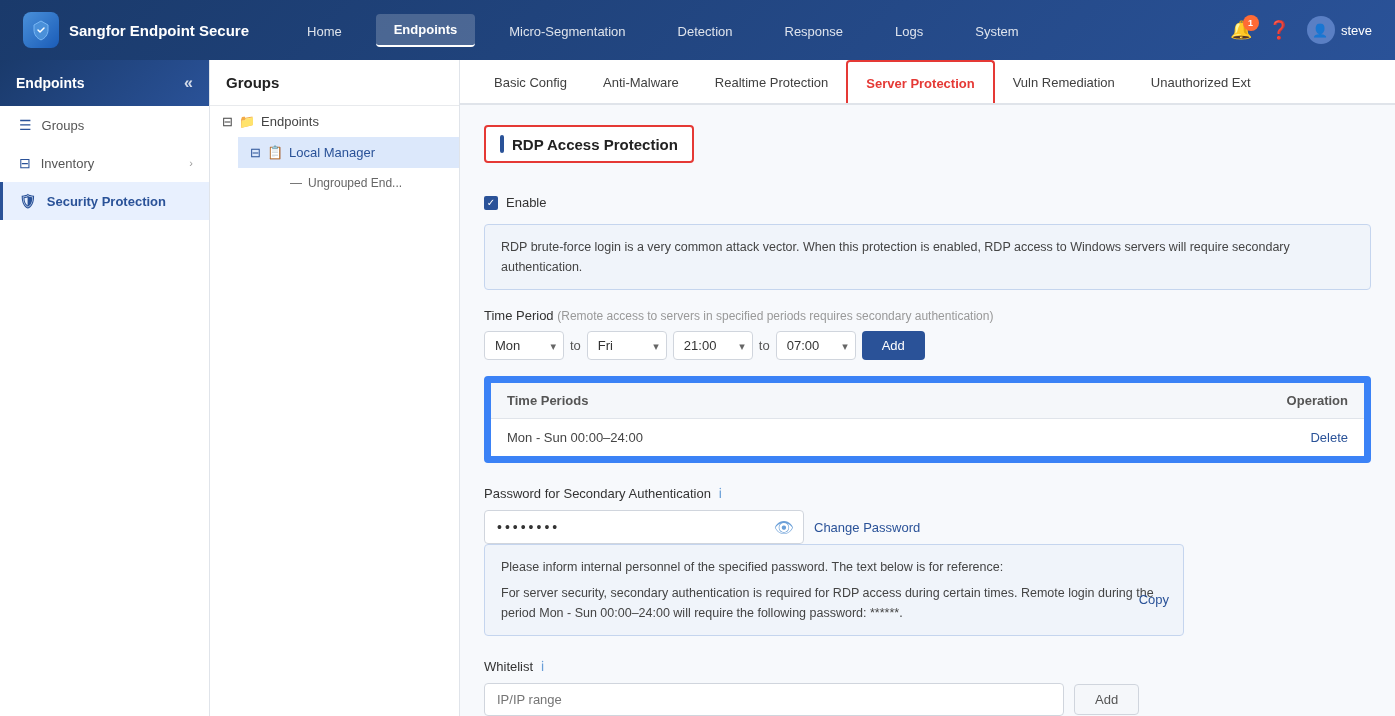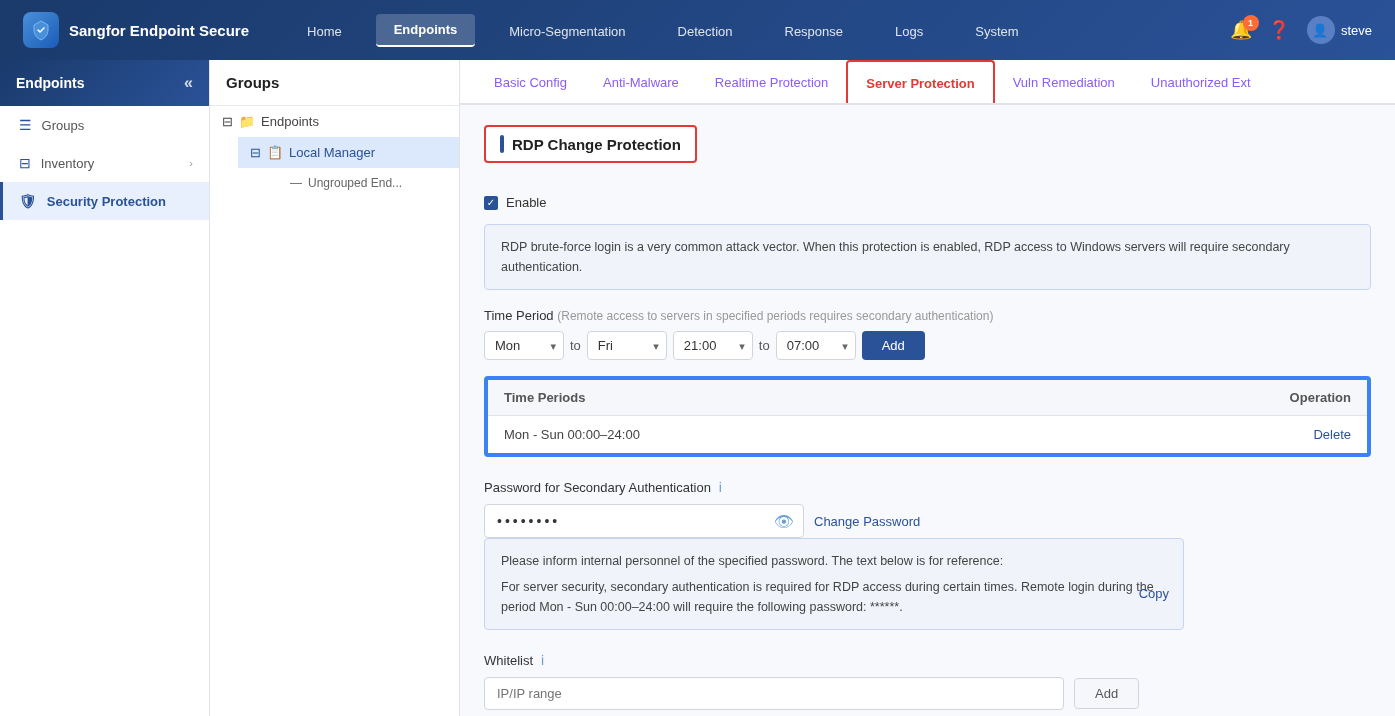--- a/index.html
+++ b/index.html
@@ -185,21 +185,21 @@
       border-bottom: 2px solid #e0e4ea;
       display: flex;
       align-items: flex-end;
       padding: 0 16px;
       overflow-x: auto;
       flex-shrink: 0;
     }
     .tab-item {
       padding: 14px 18px 12px;
       font-size: 13px;
-      color: #8b5cf6;
+      color: #404040;
       cursor: pointer;
       white-space: nowrap;
       border-bottom: 3px solid transparent;
       margin-bottom: -2px;
       transition: all 0.2s;
     }
     .tab-item.active-red {
       color: #e53935;
       font-weight: 600;
       border: 2px solid #e53935;
@@ -318,21 +318,21 @@
       border-radius: 4px;
       font-size: 13px;
       cursor: pointer;
       font-weight: 500;
       transition: background 0.2s;
     }
 
     
     .table-container {
       background: #fff;
-      border: 4px solid #3b82f6;
+      border: 7px solid #3b82f6;
       border-radius: 4px;
       margin-bottom: 20px;
       overflow: hidden;
     }
     .table-header-row {
       display: flex;
       background: #f5f7fa;
       border-bottom: 1px solid #e0e4ea;
       padding: 10px 16px;
     }
@@ -519,21 +519,21 @@
         <div class="tab-item active-red">Server Protection</div>
         <div class="tab-item">Vuln Remediation</div>
         <div class="tab-item">Unauthorized Ext</div>
       </div>
 
       <div class="content-area">
 
         <div style="margin-bottom:16px;">
           <div class="section-title">
             <div class="section-title-bar"></div>
-            <span>RDP Change Protection</span>
+            <span>RDP Access Protection</span>
           </div>
         </div>
 
         <div class="enable-row">
           <div class="checkbox-blue">✓</div>
           <span>Enable</span>
         </div>
 
         <div class="info-box">
           <span>RDP brute-force login is a very common attack vector. When this protection is enabled, RDP access to Windows servers will require secondary authentication.</span>

